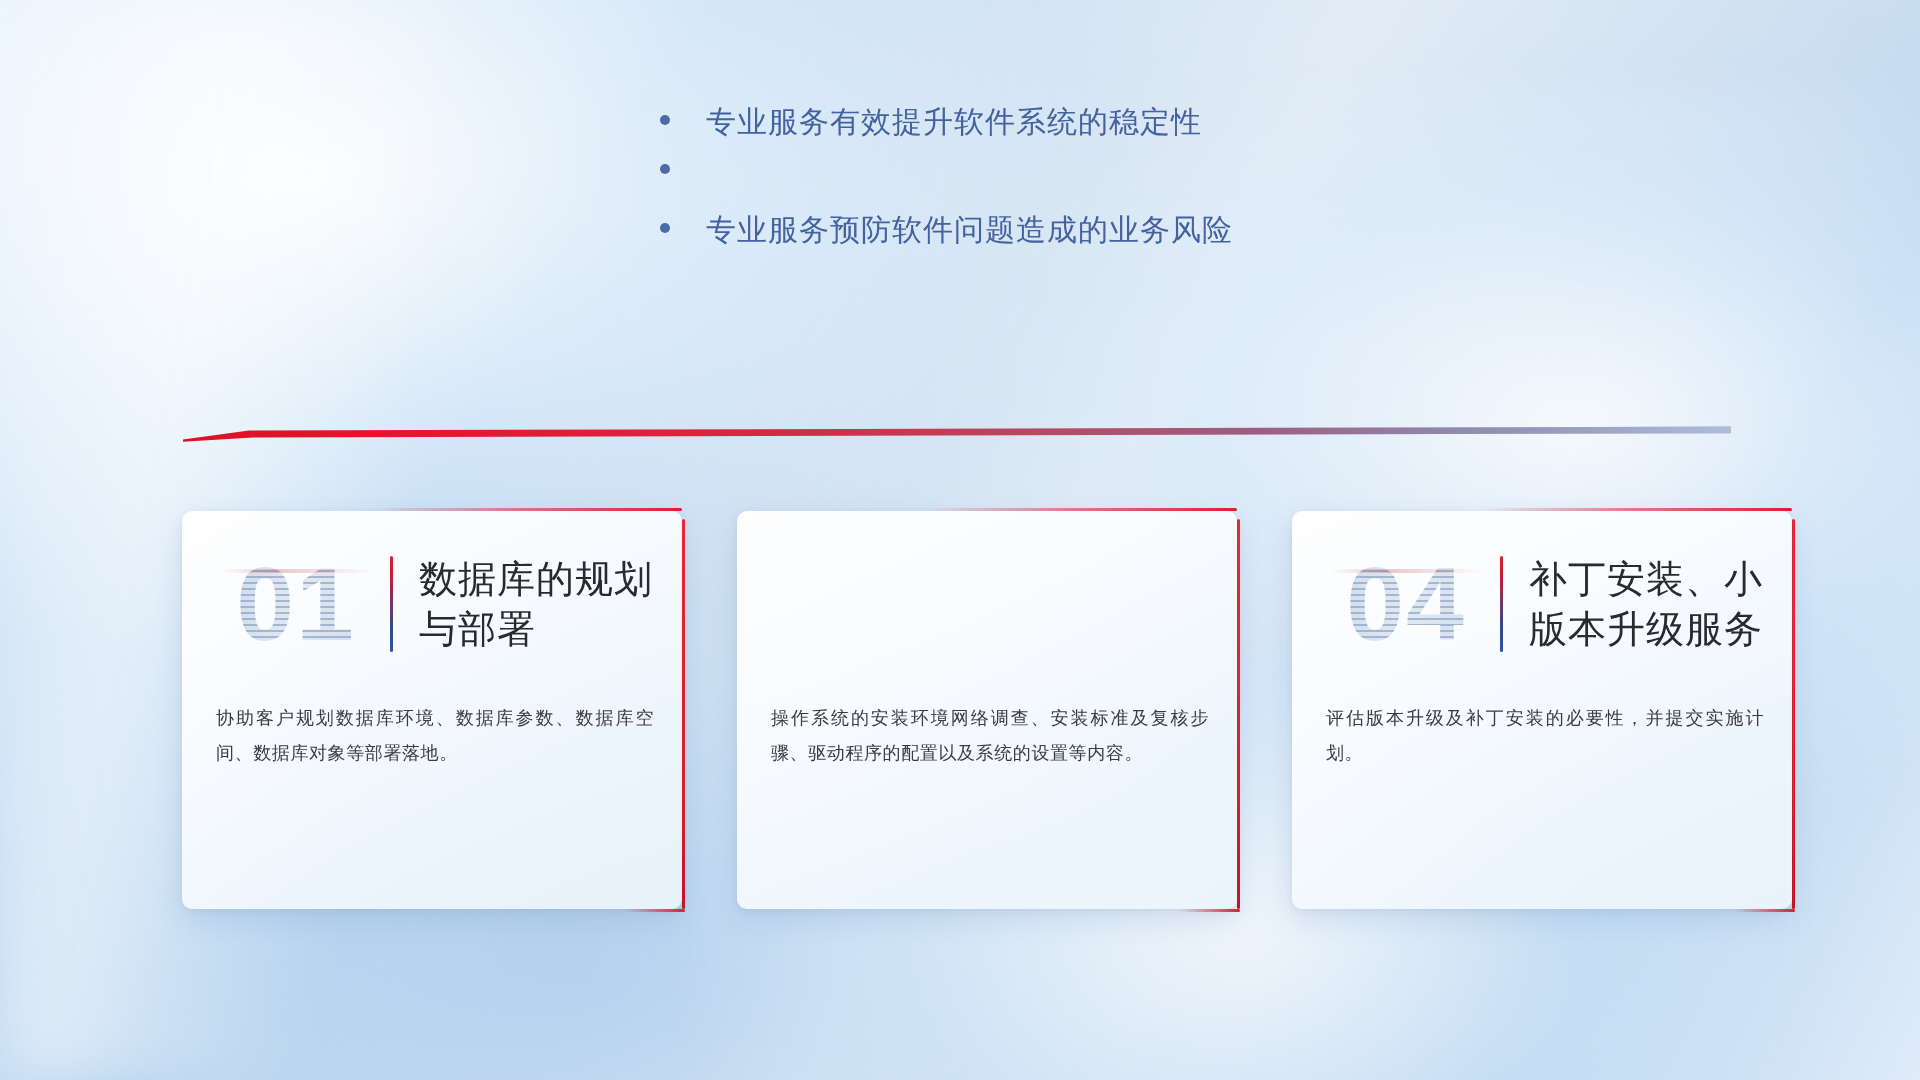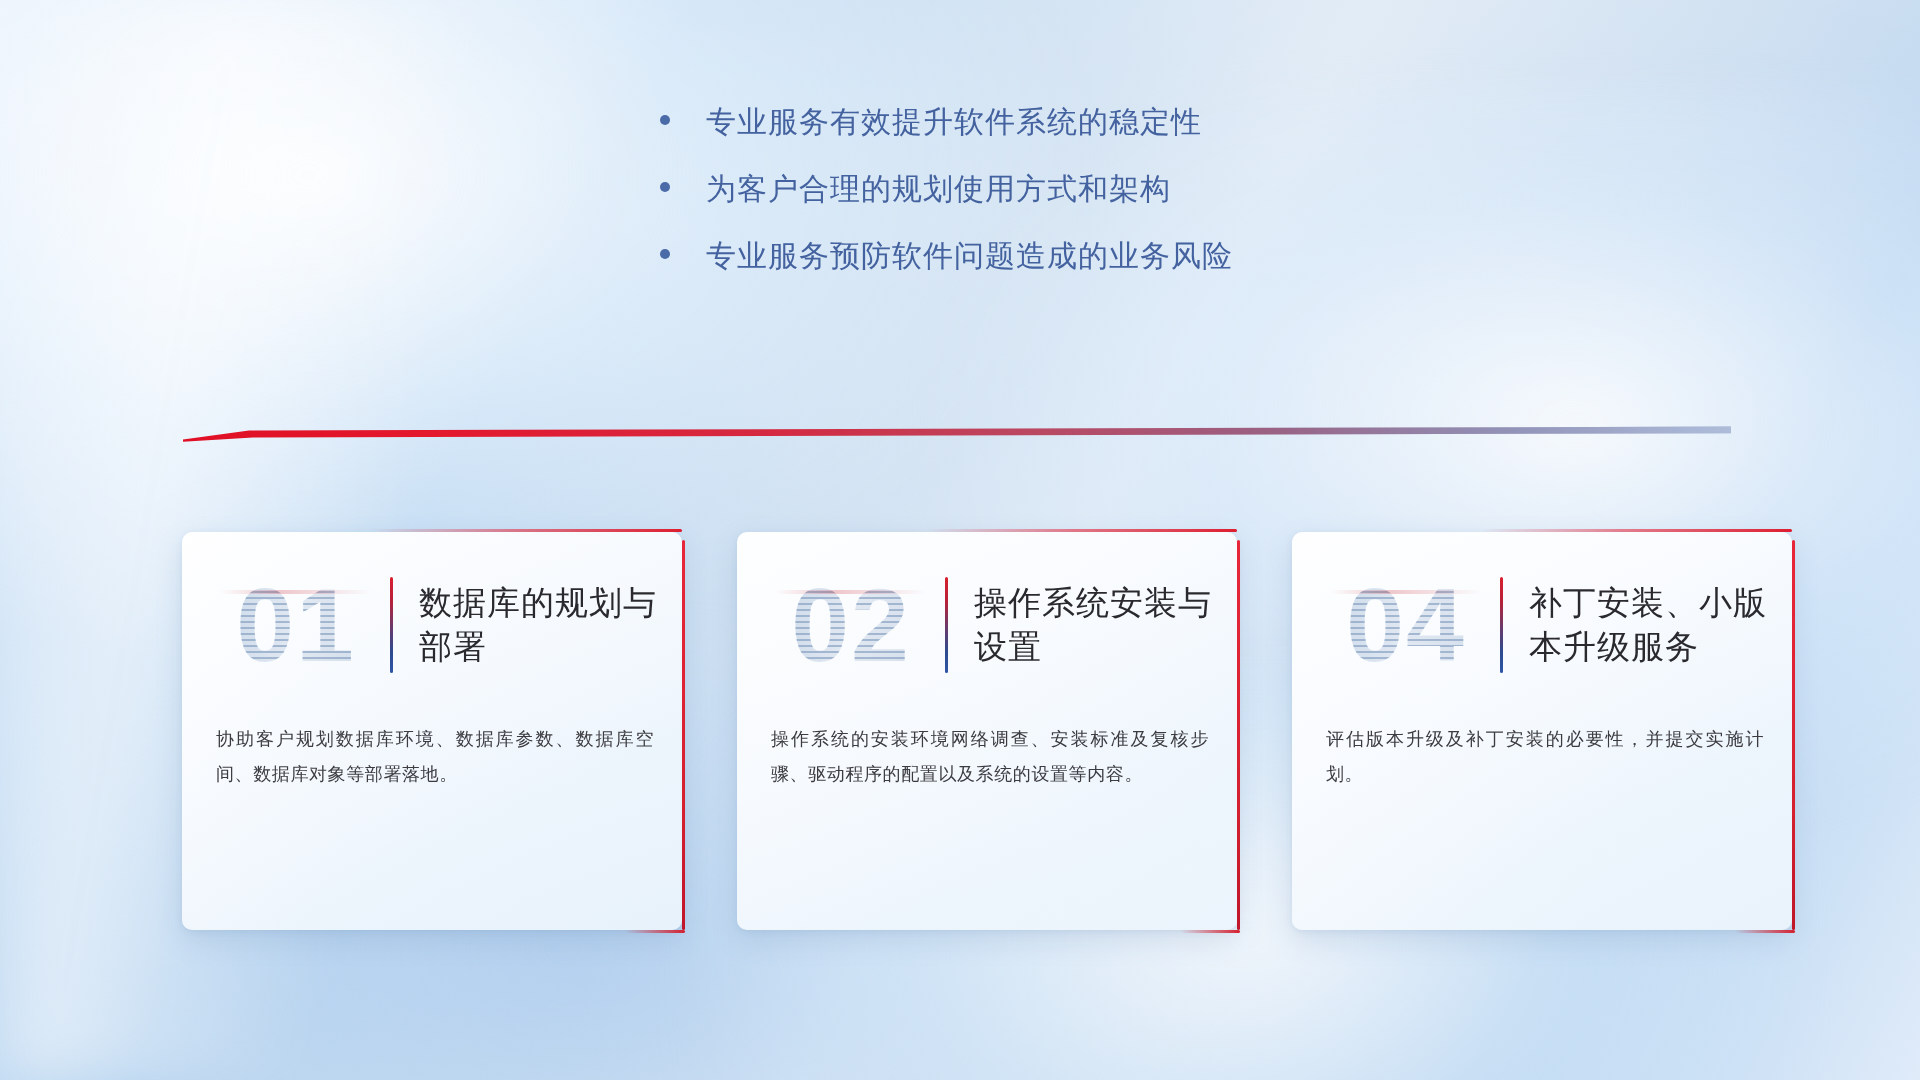--- a/index.html
+++ b/index.html
@@ -150,21 +150,21 @@
     top: 0;
     width: 100%;
     height: 100%;
   }
   .divider svg { display: block; }
 
   
   .cards {
     position: absolute;
     left: 182px;
-    top: 532px;
+    top: 511px;
     width: 1610px;
     height: 398px;
     display: flex;
     justify-content: space-between;
   }
   .card {
     position: relative;
     width: 500px;
     height: 398px;
     border-radius: 10px;
@@ -268,21 +268,21 @@
     border-radius: 2px;
     background: linear-gradient(180deg,
                 #d8202f 0%,
                 #b6213a 26%,
                 #6b3a6a 52%,
                 #2d4a8e 78%,
                 #2f56a6 100%);
   }
 
   .card-title {
-    font-size: 33px;
+    font-size: 38px;
     line-height: 1.32;
     color: #2a2a2e;
     font-weight: 400;
     letter-spacing: 1px;
     flex: 1 1 auto;
     padding-right: 12px;
   }
 
   .card-body {
     position: absolute;
@@ -310,21 +310,20 @@
   <div class="bg-streak"></div>
   <div class="bg-vignette"></div>
 
   <div class="bullets">
     <div class="bullet-row">
       <span class="bullet-dot"></span>
       <span class="bullet-text">专业服务有效提升软件系统的稳定性</span>
     </div>
     <div class="bullet-row">
       <span class="bullet-dot"></span>
-      <span class="bullet-text">为客户合理的规划使用方式和架构</span>
     </div>
     <div class="bullet-row">
       <span class="bullet-dot"></span>
       <span class="bullet-text">专业服务预防软件问题造成的业务风险</span>
     </div>
   </div>
 
   <div class="divider-wrap">
     <div class="divider">
       <svg width="1548" height="22" viewBox="0 0 1548 22" xmlns="http://www.w3.org/2000/svg">
@@ -361,25 +360,20 @@
         <div class="card-rule"></div>
         <div class="card-title">数据库的规划与部署</div>
       </div>
       <div class="card-body">协助客户规划数据库环境、数据库参数、数据库空间、数据库对象等部署落地。</div>
     </div>
 
     <div class="card">
       <span class="card-accent-top"></span>
       <span class="card-accent"></span>
       <span class="card-accent-bottom"></span>
-      <div class="card-head">
-        <div class="card-number">02</div>
-        <div class="card-rule"></div>
-        <div class="card-title">操作系统安装与设置</div>
-      </div>
       <div class="card-body">操作系统的安装环境网络调查、安装标准及复核步骤、驱动程序的配置以及系统的设置等内容。</div>
     </div>
 
     <div class="card">
       <span class="card-accent-top"></span>
       <span class="card-accent"></span>
       <span class="card-accent-bottom"></span>
       <div class="card-head">
         <div class="card-number">04</div>
         <div class="card-rule"></div>

